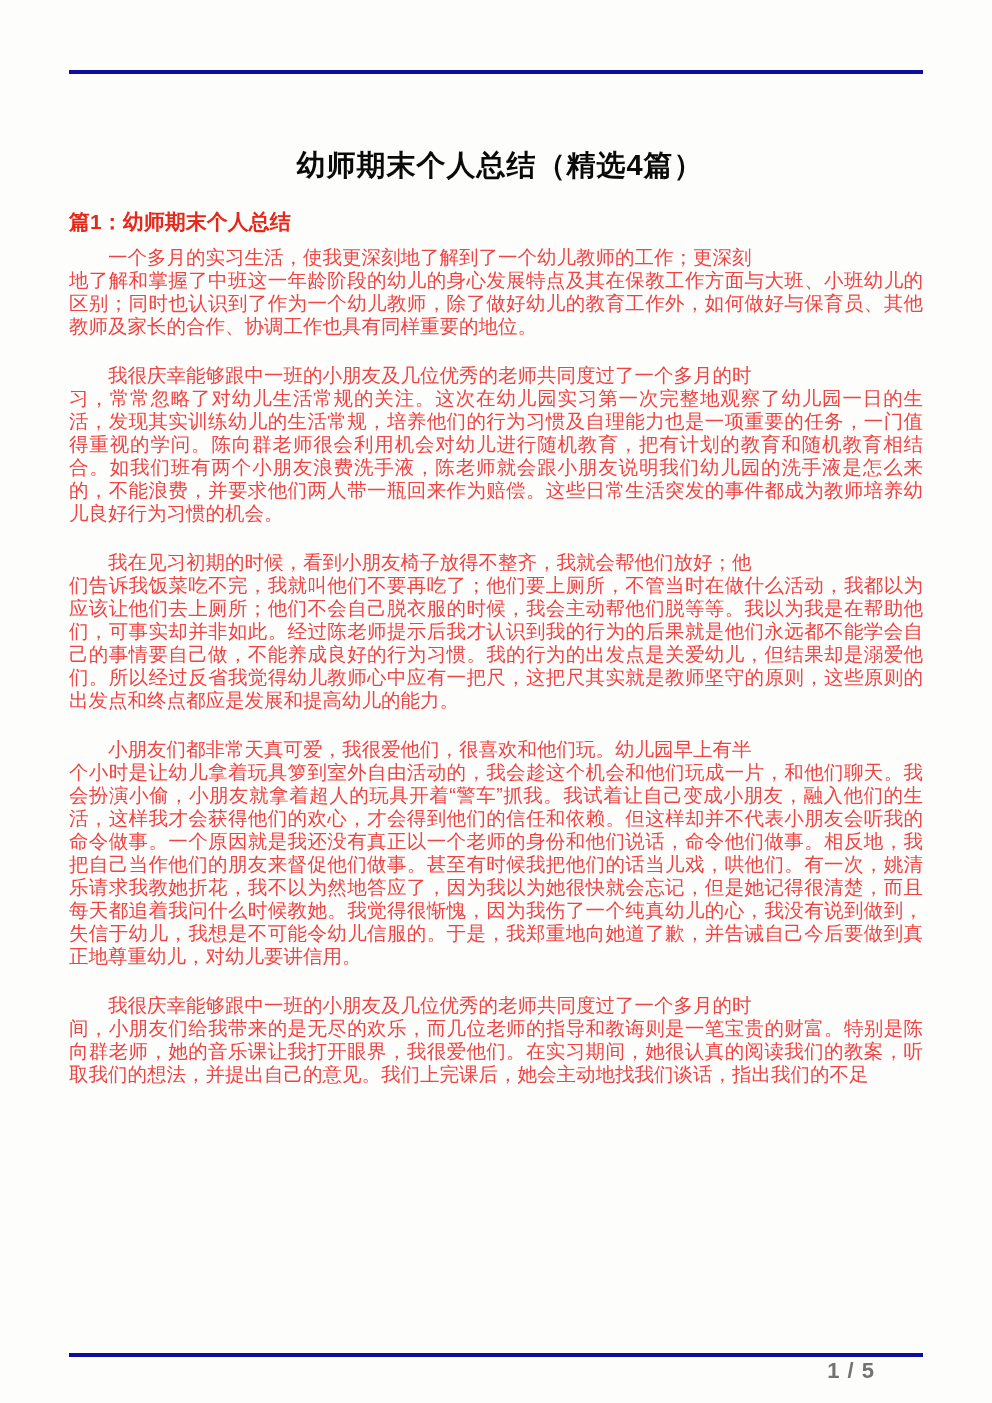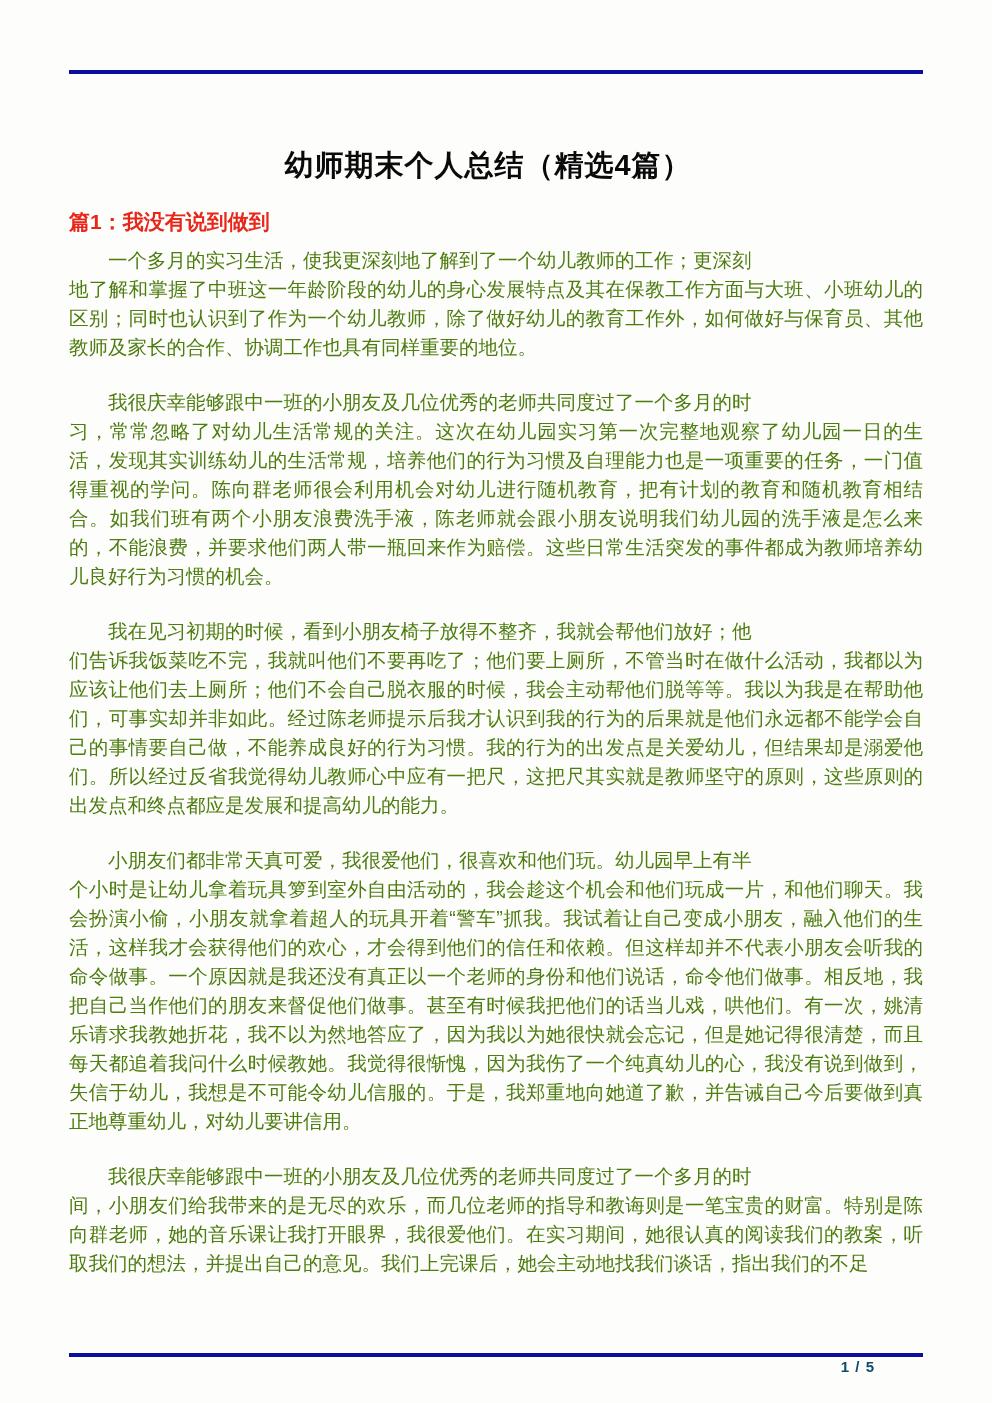--- a/index.html
+++ b/index.html
@@ -20,21 +20,21 @@
     left: 69px;
     width: 854px;
     height: 4px;
     background: #0e0e9c;
   }
   .rule-top { top: 70px; }
   .rule-bottom { top: 1353px; }
   .doc-title {
     position: absolute;
     top: 127px;
-    left: 61px;
+    left: 73px;
     width: 854px;
     text-align: center;
     font-size: 29px;
     font-weight: bold;
     color: #0a0a0a;
     letter-spacing: 1px;
     white-space: nowrap;
   }
   .section-heading {
     position: absolute;
@@ -44,51 +44,51 @@
     font-weight: bold;
     color: #e8271b;
     white-space: nowrap;
   }
   .body-text {
     position: absolute;
     top: 246px;
     left: 69px;
     width: 854px;
     font-size: 19.5px;
-    line-height: 29px;
-    color: #4d7c0f;
+    line-height: 23px;
+    color: #ef4444;
     text-align: justify;
   }
   .paragraph {
     margin: 0 0 26px 0;
     white-space: pre-wrap;
     text-indent: 39px;
   }
   .page-number {
     position: absolute;
     top: 1358px;
     left: 69px;
     width: 806px;
     text-align: right;
-    font-size: 15px;
+    font-size: 22px;
     font-weight: bold;
-    color: #0c4a6e;
+    color: #737373;
     letter-spacing: 1px;
   }
 </style>
 </head>
 <body>
 
 <div class="page">
 
   <div class="rule rule-top"></div>
 
   <h1 class="doc-title">幼师期末个人总结（精选4篇）</h1>
 
-  <h2 class="section-heading">篇1：我没有说到做到</h2>
+  <h2 class="section-heading">篇1：幼师期末个人总结</h2>
 
   <div class="body-text">
     <p class="paragraph">一个多月的实习生活，使我更深刻地了解到了一个幼儿教师的工作；更深刻
 地了解和掌握了中班这一年龄阶段的幼儿的身心发展特点及其在保教工作方面与大班、小班幼儿的区别；同时也认识到了作为一个幼儿教师，除了做好幼儿的教育工作外，如何做好与保育员、其他教师及家长的合作、协调工作也具有同样重要的地位。</p>
     <p class="paragraph">我很庆幸能够跟中一班的小朋友及几位优秀的老师共同度过了一个多月的时
 习，常常忽略了对幼儿生活常规的关注。这次在幼儿园实习第一次完整地观察了幼儿园一日的生活，发现其实训练幼儿的生活常规，培养他们的行为习惯及自理能力也是一项重要的任务，一门值得重视的学问。陈向群老师很会利用机会对幼儿进行随机教育，把有计划的教育和随机教育相结合。如我们班有两个小朋友浪费洗手液，陈老师就会跟小朋友说明我们幼儿园的洗手液是怎么来的，不能浪费，并要求他们两人带一瓶回来作为赔偿。这些日常生活突发的事件都成为教师培养幼儿良好行为习惯的机会。</p>
     <p class="paragraph">我在见习初期的时候，看到小朋友椅子放得不整齐，我就会帮他们放好；他
 们告诉我饭菜吃不完，我就叫他们不要再吃了；他们要上厕所，不管当时在做什么活动，我都以为应该让他们去上厕所；他们不会自己脱衣服的时候，我会主动帮他们脱等等。我以为我是在帮助他们，可事实却并非如此。经过陈老师提示后我才认识到我的行为的后果就是他们永远都不能学会自己的事情要自己做，不能养成良好的行为习惯。我的行为的出发点是关爱幼儿，但结果却是溺爱他们。所以经过反省我觉得幼儿教师心中应有一把尺，这把尺其实就是教师坚守的原则，这些原则的出发点和终点都应是发展和提高幼儿的能力。</p>
     <p class="paragraph">小朋友们都非常天真可爱，我很爱他们，很喜欢和他们玩。幼儿园早上有半
 个小时是让幼儿拿着玩具箩到室外自由活动的，我会趁这个机会和他们玩成一片，和他们聊天。我会扮演小偷，小朋友就拿着超人的玩具开着“警车”抓我。我试着让自己变成小朋友，融入他们的生活，这样我才会获得他们的欢心，才会得到他们的信任和依赖。但这样却并不代表小朋友会听我的命令做事。一个原因就是我还没有真正以一个老师的身份和他们说话，命令他们做事。相反地，我把自己当作他们的朋友来督促他们做事。甚至有时候我把他们的话当儿戏，哄他们。有一次，姚清乐请求我教她折花，我不以为然地答应了，因为我以为她很快就会忘记，但是她记得很清楚，而且每天都追着我问什么时候教她。我觉得很惭愧，因为我伤了一个纯真幼儿的心，我没有说到做到，失信于幼儿，我想是不可能令幼儿信服的。于是，我郑重地向她道了歉，并告诫自己今后要做到真正地尊重幼儿，对幼儿要讲信用。</p>

